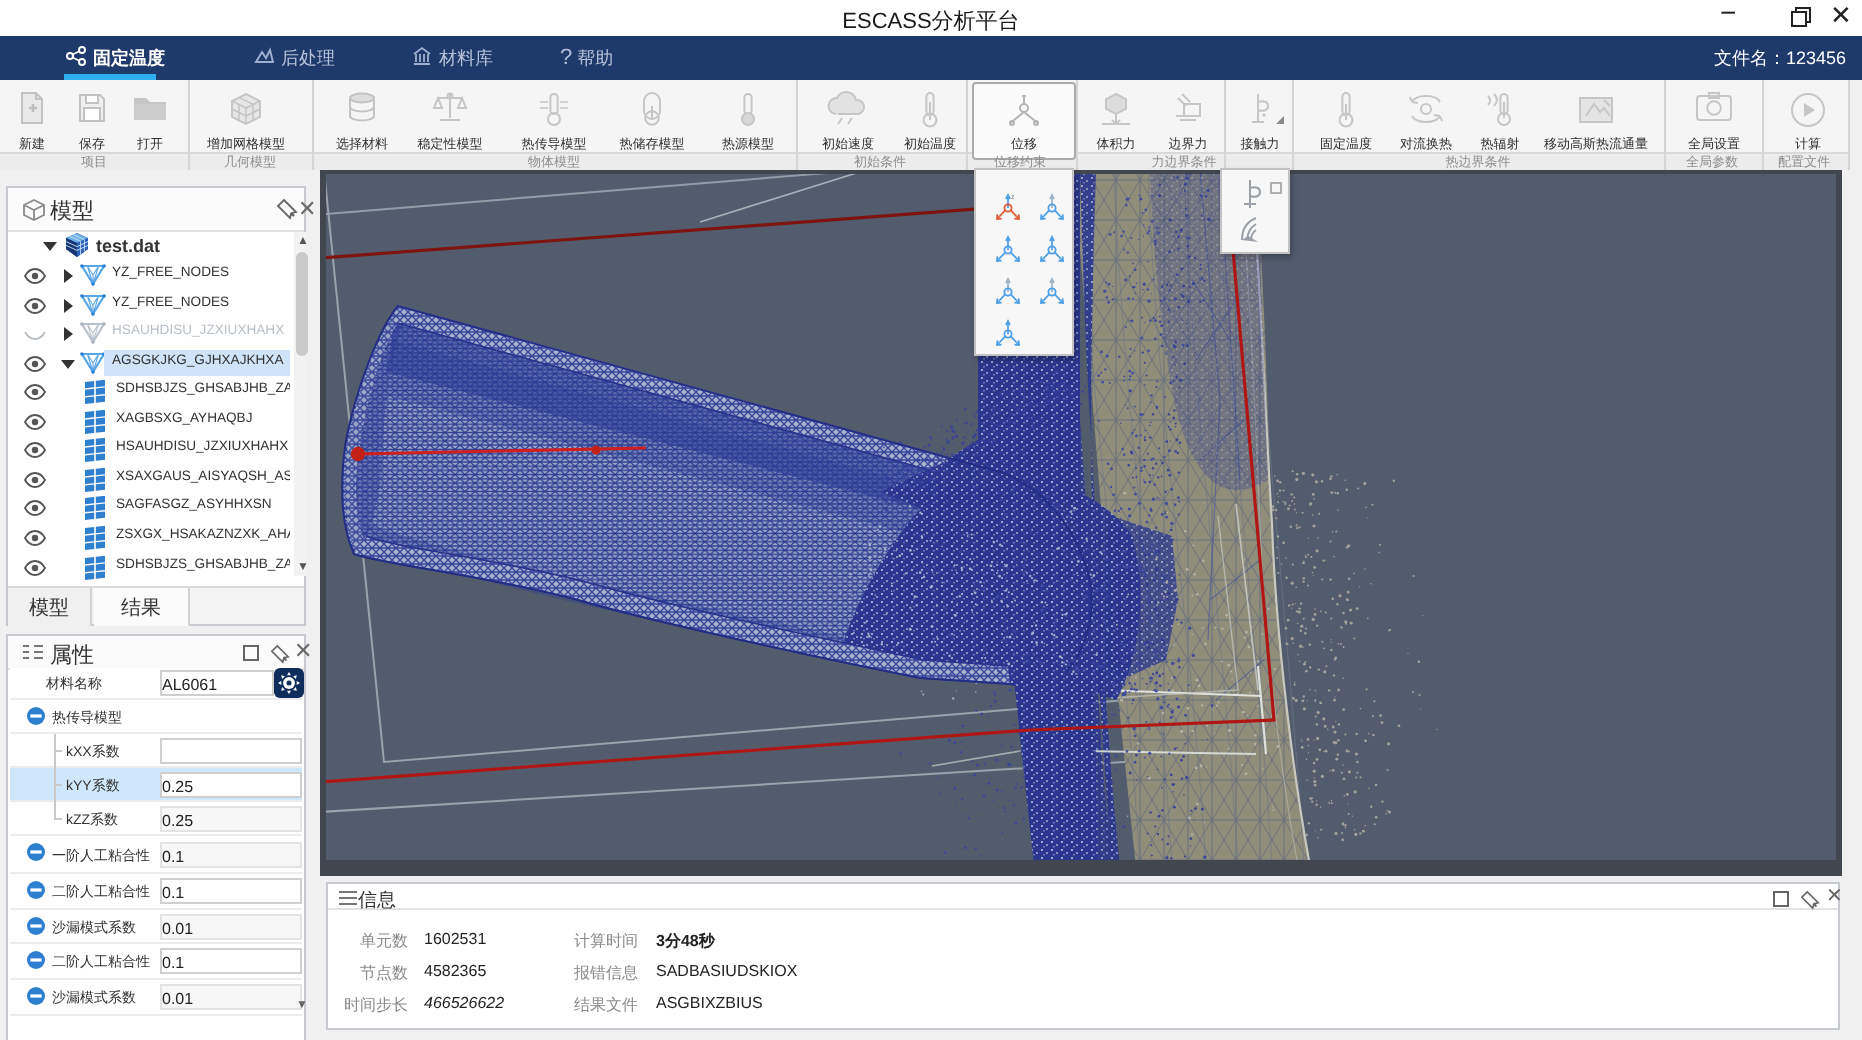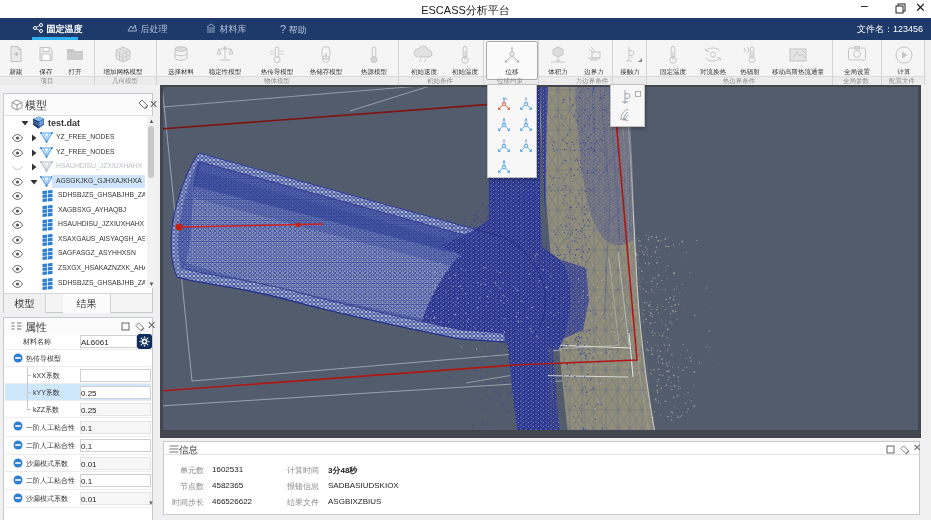--- a/index.html
+++ b/index.html
@@ -497,21 +497,21 @@
         <span class="txt" style="left:54px;">SDHSBJZS_GHSABJHB_ZAHU</span>
       </div>
       <div class="abs" style="left:143px;top:22px;width:6px;height:172px;background:#f2f2f2;">
         <div style="position:absolute;left:1.5px;top:2px;font-size:6px;color:#555">▲</div>
         <div style="position:absolute;left:1px;top:10px;width:6px;height:52px;background:#c9c9c9;border-radius:3px;"></div>
         <div style="position:absolute;left:1.5px;bottom:1px;font-size:6px;color:#555">▼</div>
       </div>
     </div>
   <div class="abs" style="left:0;top:199px;width:148px;height:19px;background:#f4f4f4;border-top:1px solid #d8d8d8;">
     <div class="abs" style="left:0;top:0;width:42px;height:19px;background:#f0f0f0;border-right:1px solid #d2d2d2;text-align:center;font-size:10px;color:#333;padding-top:3px;">模型</div>
-    <div class="abs" style="left:43px;top:0;width:48px;height:19px;background:#fbfbfb;border-right:1px solid #d2d2d2;text-align:center;font-size:10px;color:#333;padding-top:3px;margin-left:16px;">结果</div>
+    <div class="abs" style="left:43px;top:0;width:48px;height:19px;background:#fbfbfb;border-right:1px solid #d2d2d2;text-align:center;font-size:10px;color:#333;padding-top:3px;">结果</div>
   </div>
 </div>
 
 <div class="abs panel" id="proppanel">
   <div class="phead" style="height:17px;">
     <svg class="abs" style="left:7px;top:4px" width="11" height="9" viewBox="0 0 11 9">
         <path d="M0.5 1h3M0.5 4h3M0.5 7h3M6 1h4.5M6 4h4.5M6 7h4.5" stroke="#777" stroke-width="1"></path>
       </svg>
     <div class="ptitle" style="top:2px;">属性</div>
     <svg class="abs" style="left:117px;top:4px" width="9" height="9" viewBox="0 0 9 9">
@@ -2749,20 +2749,20 @@
     <svg class="abs" style="left:736px;top:3px" width="10" height="10" viewBox="0 0 11 11">
         <path d="M4 1l6 6-2 .5L9 9 7.5 8l-.5 2-6-6z" fill="none" stroke="#666" stroke-width="0.9"></path>
       </svg>
     <div class="abs" style="left:749px;top:0px;font-size:10px;color:#666;">✕</div>
   </div>
   <div class="ilabel" style="left:0px; top:23px; width:40px;">单元数</div>
     <div class="ivalue" style="left:48px; top:23px;">1602531</div>
   <div class="ilabel" style="left:0px; top:39px; width:40px;">节点数</div>
     <div class="ivalue" style="left:48px; top:39px;">4582365</div>
   <div class="ilabel" style="left:0px; top:55px; width:40px;">时间步长</div>
-    <div class="ivalue" style="left:48px; top:55px;">466526622</div>
+    <div class="ivalue" style="left:48px; top:55px;font-style:italic;">466526622</div>
   <div class="ilabel" style="left:115px; top:23px; width:40px;">计算时间</div>
     <div class="ivalue" style="left:164px; top:23px; font-weight:bold;">3分48秒</div>
   <div class="ilabel" style="left:115px; top:39px; width:40px;">报错信息</div>
     <div class="ivalue" style="left:164px; top:39px;">SADBASIUDSKIOX</div>
   <div class="ilabel" style="left:115px; top:55px; width:40px;">结果文件</div>
     <div class="ivalue" style="left:164px; top:55px;">ASGBIXZBIUS</div>
 </div>
 
 </body></html>

